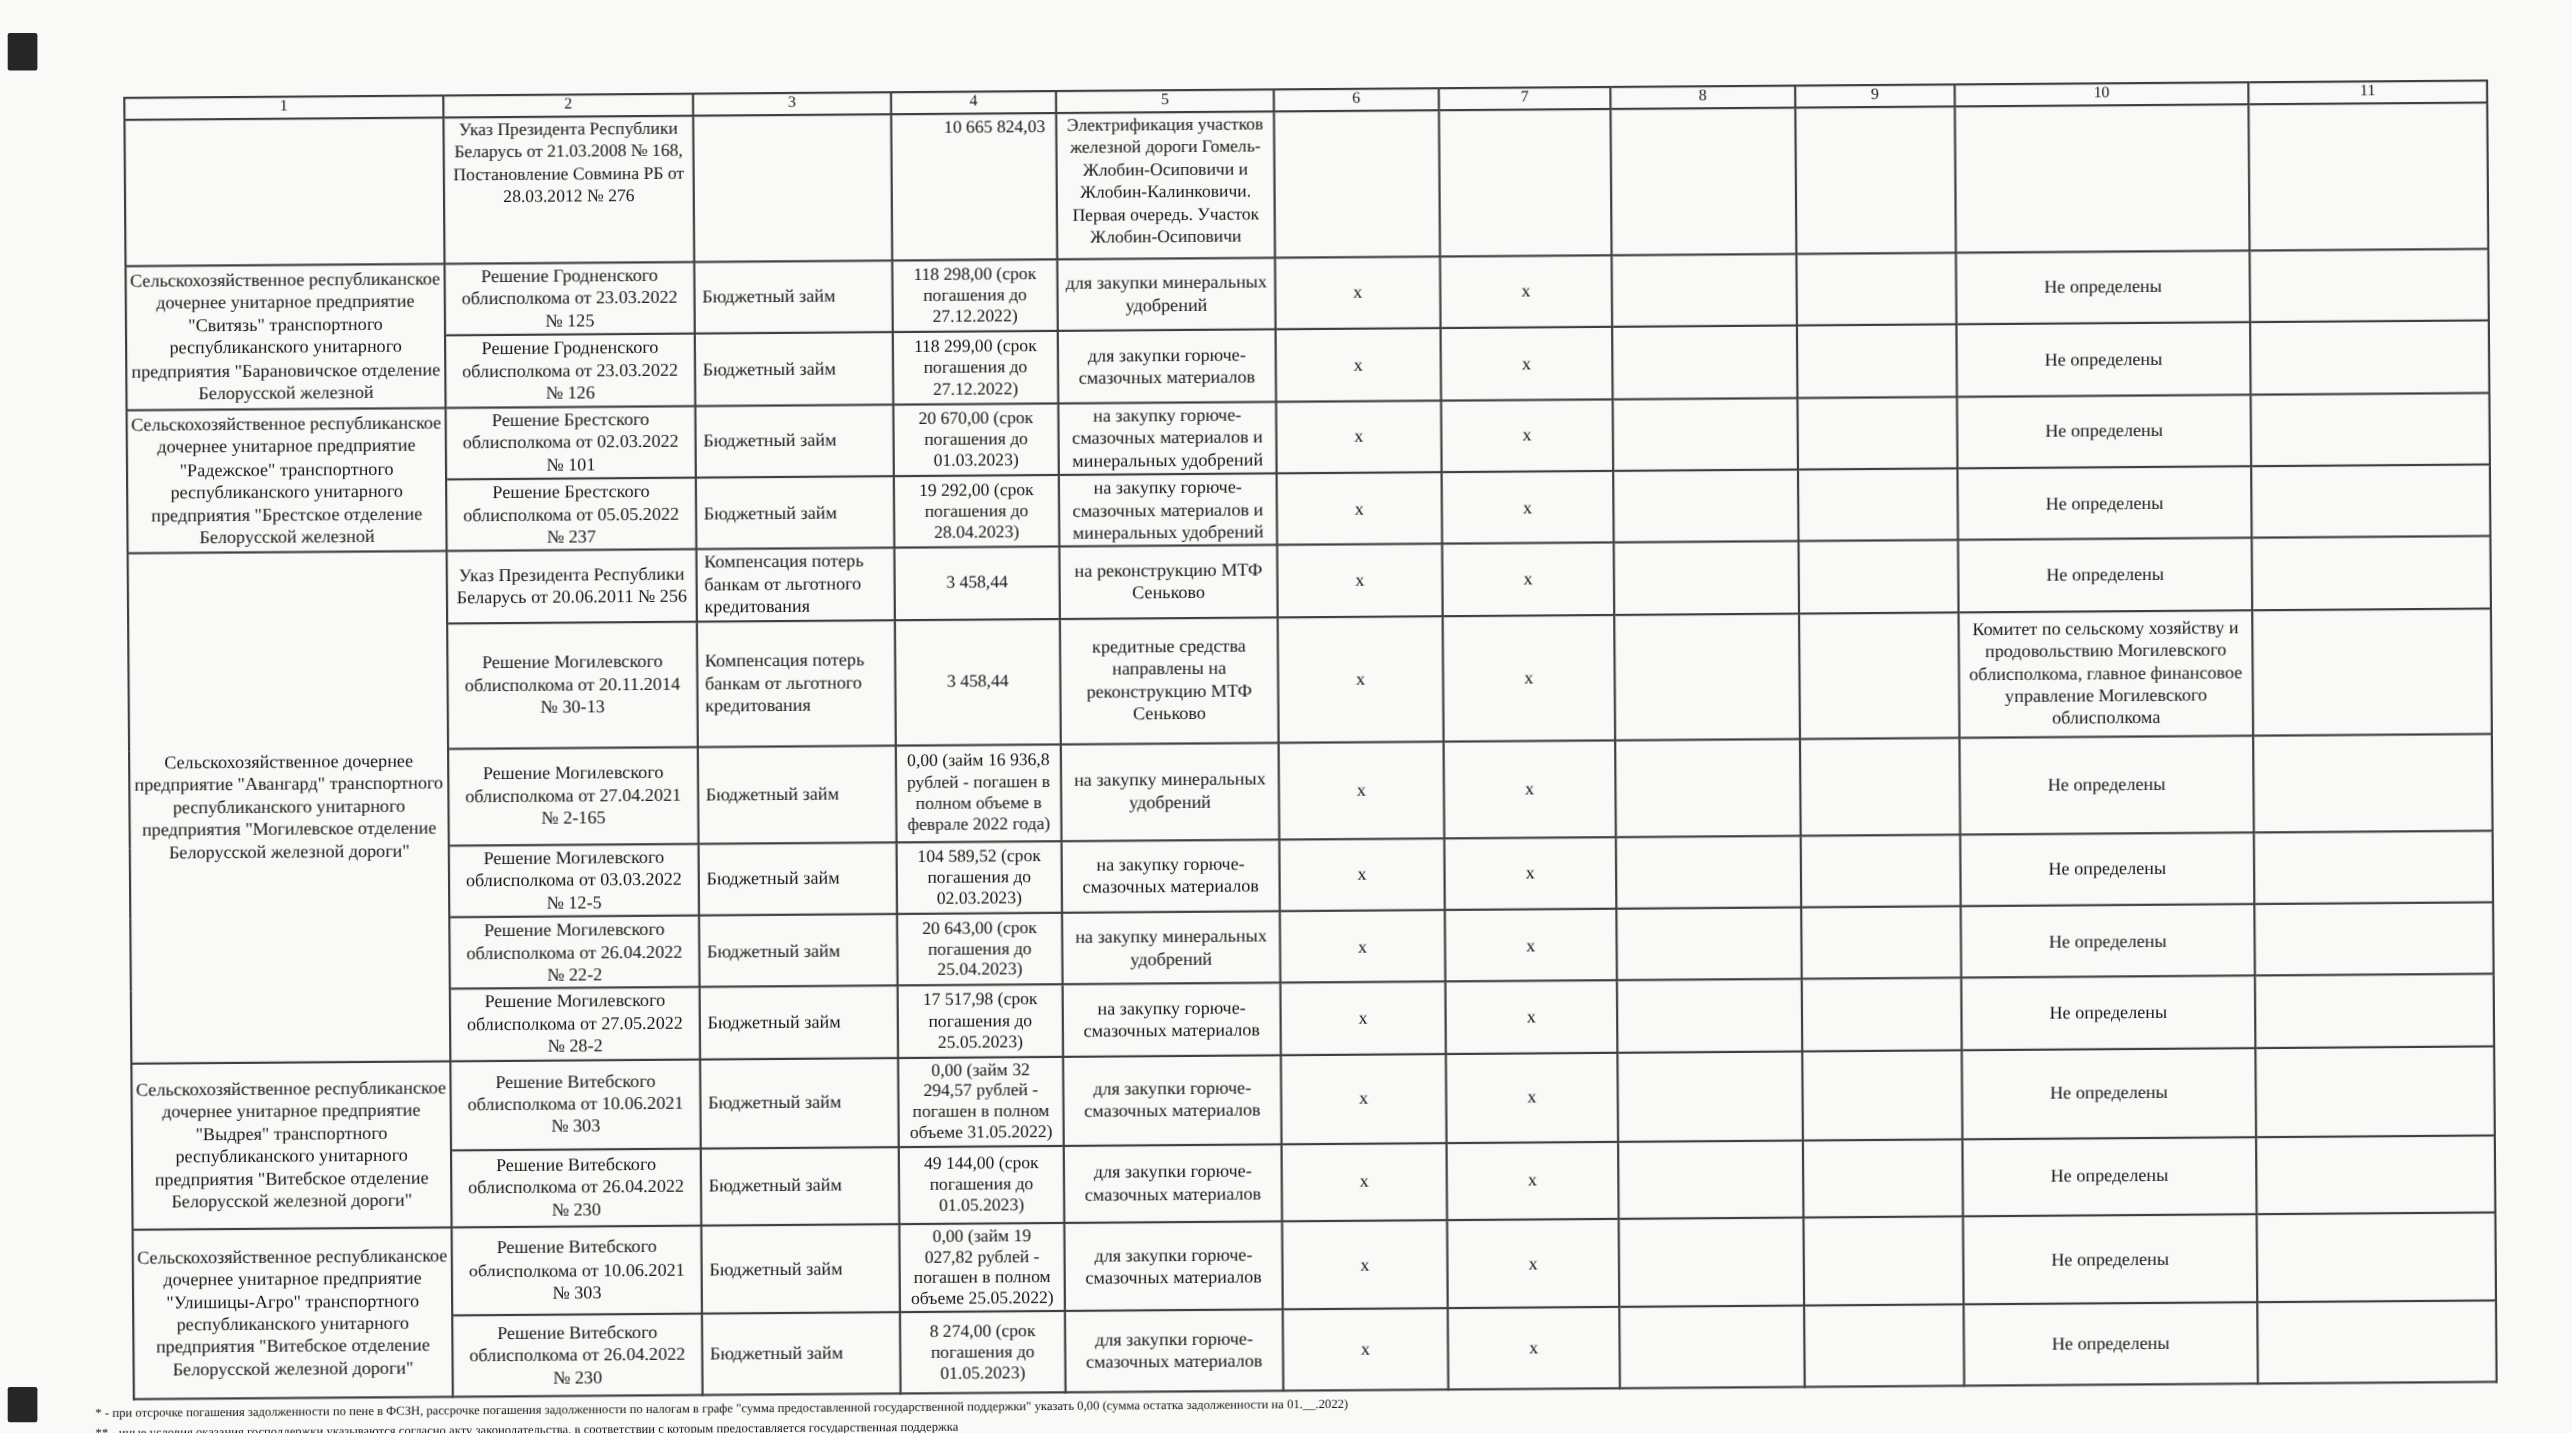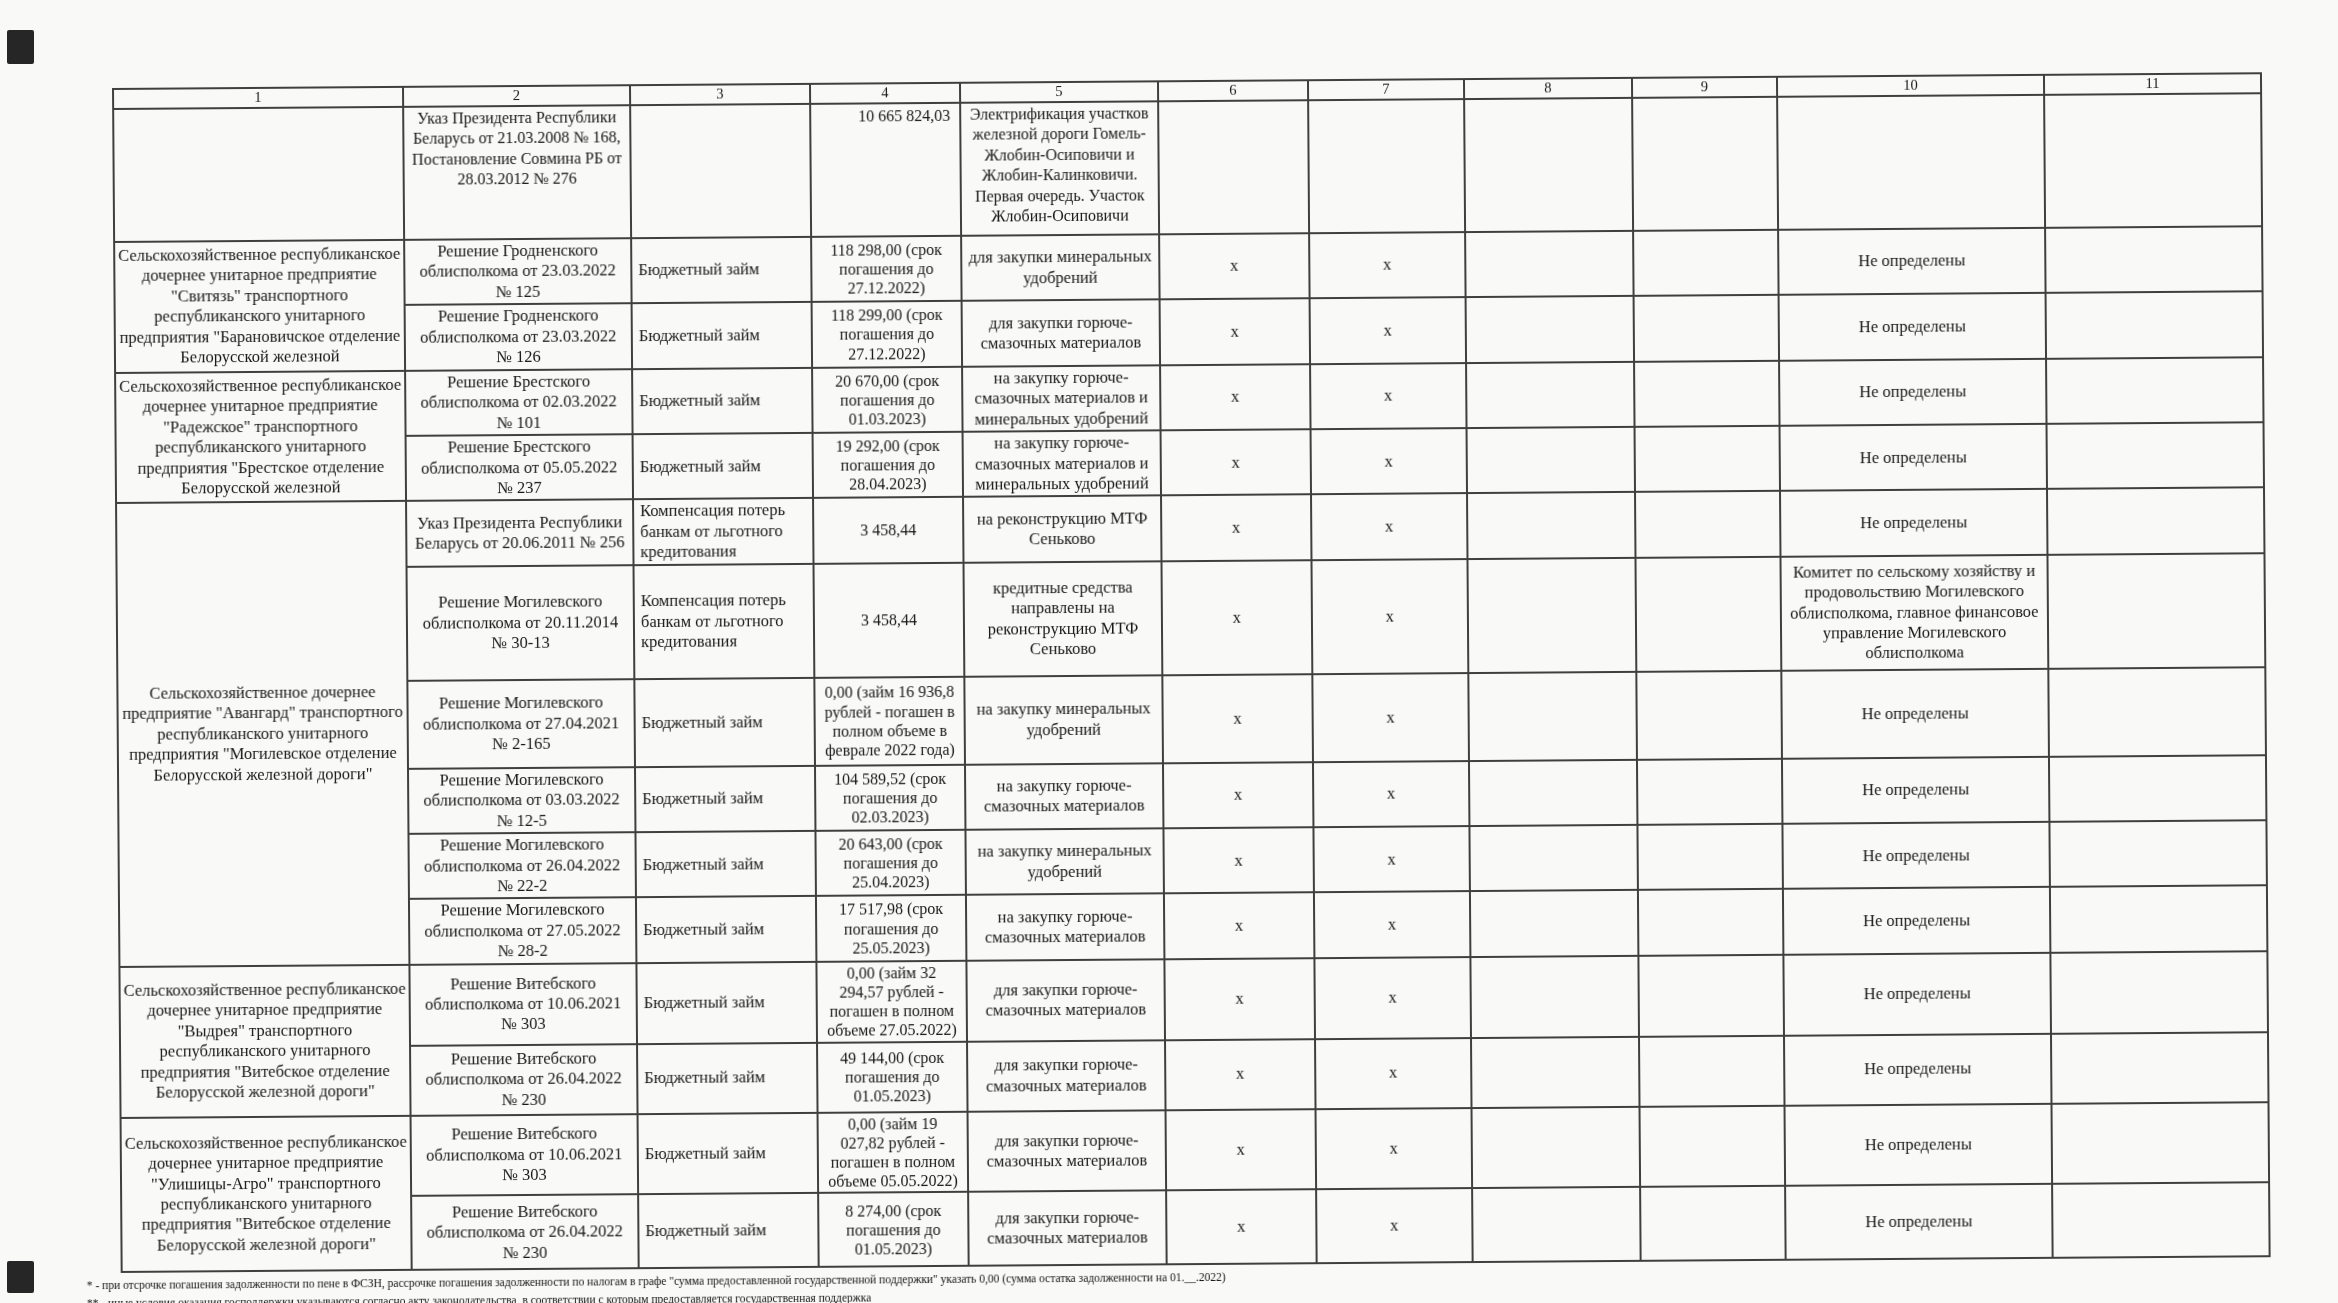--- a/index.html
+++ b/index.html
@@ -215,21 +215,21 @@
         <td></td>
         <td></td>
         <td>Не определены</td>
         <td></td>
       </tr>
 
       <tr style="height:80px">
         <td class="c-ent" rowspan="2">Сельскохозяйственное республиканское дочернее унитарное предприятие "Выдрея" транспортного республиканского унитарного предприятия "Витебское отделение Белорусской железной дороги"</td>
         <td>Решение Витебского облисполкома от 10.06.2021 № 303</td>
         <td class="c-form">Бюджетный займ</td>
-        <td class="c-amt">0,00 (займ 32 294,57 рублей - погашен в полном объеме 27.05.2022)</td>
+        <td class="c-amt">0,00 (займ 32 294,57 рублей - погашен в полном объеме 31.05.2022)</td>
         <td>для закупки горюче-смазочных материалов</td>
         <td>х</td>
         <td>х</td>
         <td></td>
         <td></td>
         <td>Не определены</td>
         <td></td>
       </tr>
       <tr style="height:70px">
         <td>Решение Витебского облисполкома от 26.04.2022 № 230</td>
@@ -241,21 +241,21 @@
         <td></td>
         <td></td>
         <td>Не определены</td>
         <td></td>
       </tr>
 
       <tr style="height:70px">
         <td class="c-ent" rowspan="2">Сельскохозяйственное республиканское дочернее унитарное предприятие "Улишицы-Агро" транспортного республиканского унитарного предприятия "Витебское отделение Белорусской железной дороги"</td>
         <td>Решение Витебского облисполкома от 10.06.2021 № 303</td>
         <td class="c-form">Бюджетный займ</td>
-        <td class="c-amt">0,00 (займ 19 027,82 рублей - погашен в полном объеме 05.05.2022)</td>
+        <td class="c-amt">0,00 (займ 19 027,82 рублей - погашен в полном объеме 25.05.2022)</td>
         <td>для закупки горюче-смазочных материалов</td>
         <td>х</td>
         <td>х</td>
         <td></td>
         <td></td>
         <td>Не определены</td>
         <td></td>
       </tr>
       <tr style="height:74px">
         <td>Решение Витебского облисполкома от 26.04.2022 № 230</td>

